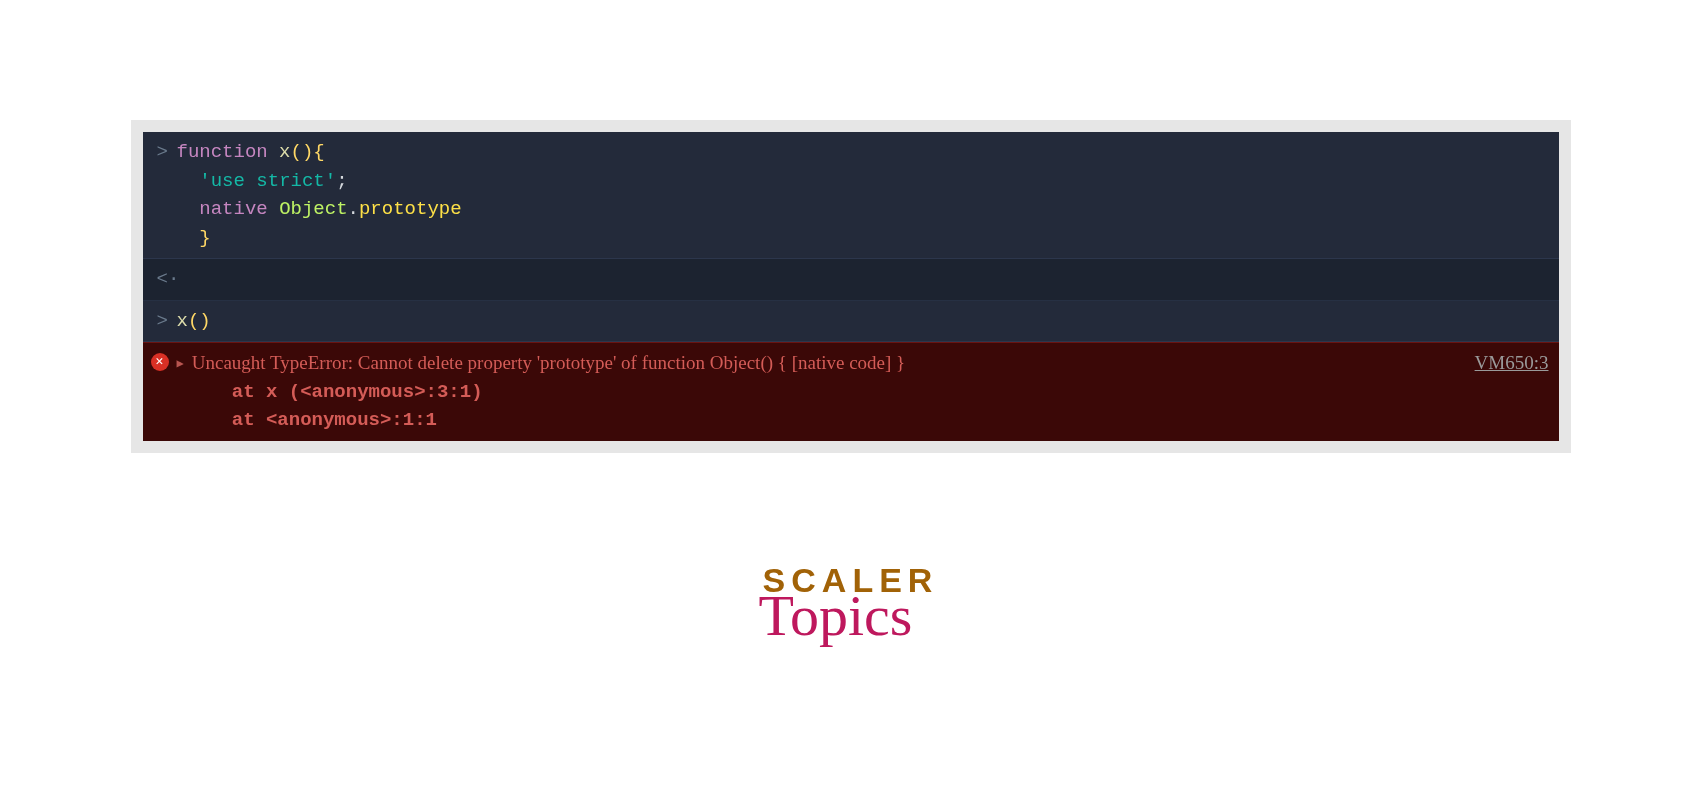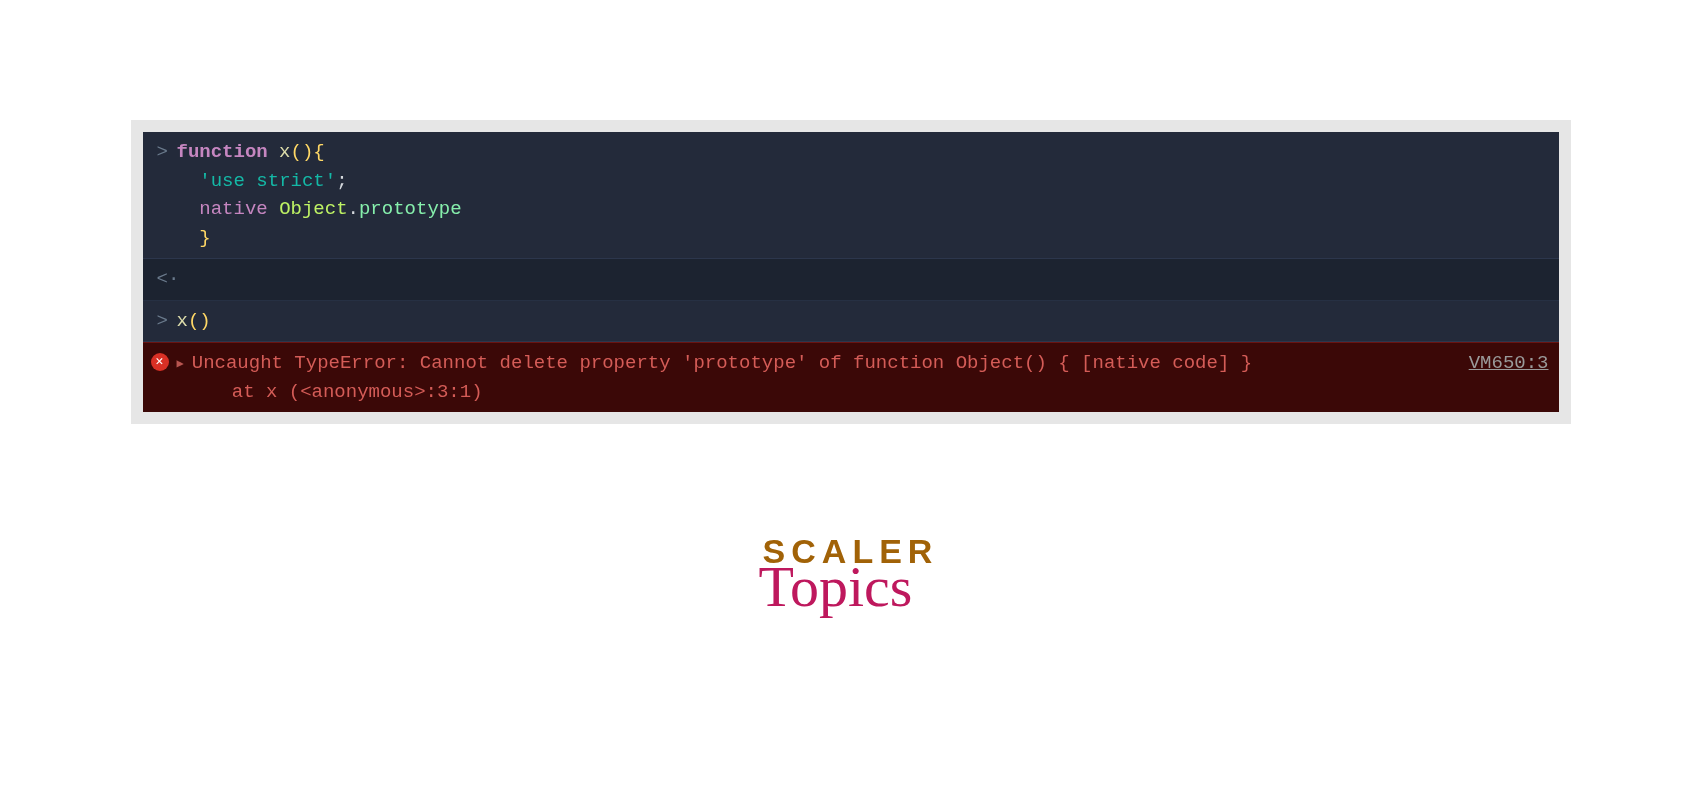--- a/index.html
+++ b/index.html
@@ -43,27 +43,27 @@
     flex: 0 0 26px;
     color: #6a7a8c;
     text-align: left;
     padding-left: 6px;
     user-select: none;
   }
   .content {
     flex: 1;
     white-space: pre;
   }
-  .kw-function { color: #c586c0; font-weight: bold; }
+  .kw-function { color: #c586c0; }
   .kw-name { color: #dcdcaa; }
   .kw-paren { color: #ffd866; }
   .kw-string { color: #14b8a6; }
   .kw-delete { color: #c586c0; }
   .kw-object { color: #bef264; }
-  .kw-prototype { color: #86efac; }
+  .kw-prototype { color: #fde047; }
   .dim { color: #6a7a8c; }
 
   .error-row-inner {
     display: flex;
     align-items: flex-start;
     width: 100%;
     gap: 8px;
   }
   .error-icon {
     width: 18px;
@@ -82,28 +82,28 @@
   .error-expand {
     color: #b85550;
     font-size: 12px;
     margin-top: 6px;
     flex: 0 0 auto;
   }
   .error-body {
     flex: 1;
     color: #d45c57;
   }
-  .error-msg-line { display: flex; justify-content: space-between; }
+  .error-msg-line { display: flex; justify-content: space-between; font-family: Liberation Serif, serif; }
   .error-source {
     color: #9a9a9a;
     text-decoration: underline;
     margin-left: 12px;
     white-space: nowrap;
   }
-  .error-stack { padding-left: 40px; }
+  .error-stack { padding-left: 40px; font-weight: bold; }
 
   .logo {
     margin-top: 110px;
     text-align: center;
     line-height: 1;
   }
   .logo-scaler {
     font-family: "Segoe UI", "Helvetica Neue", Arial, sans-serif;
     font-weight: 800;
     font-size: 34px;
@@ -144,20 +144,21 @@
     <div class="row row-error">
       <div class="error-row-inner">
         <div class="error-icon">✕</div>
         <div class="error-expand">▶</div>
         <div class="error-body">
           <div class="error-msg-line">
             <span>Uncaught TypeError: Cannot delete property 'prototype' of function Object() { [native code] }</span>
             <span class="error-source">VM650:3</span>
           </div>
           <div class="error-stack">at x (&lt;anonymous&gt;:3:1)</div>
+          <div class="error-stack">at &lt;anonymous&gt;:1:1</div>
         </div>
       </div>
     </div>
 
   </div>
 </div>
 
 <div class="logo">
   <div class="logo-scaler">SCALER</div>
   <div class="logo-topics">Topics</div>

